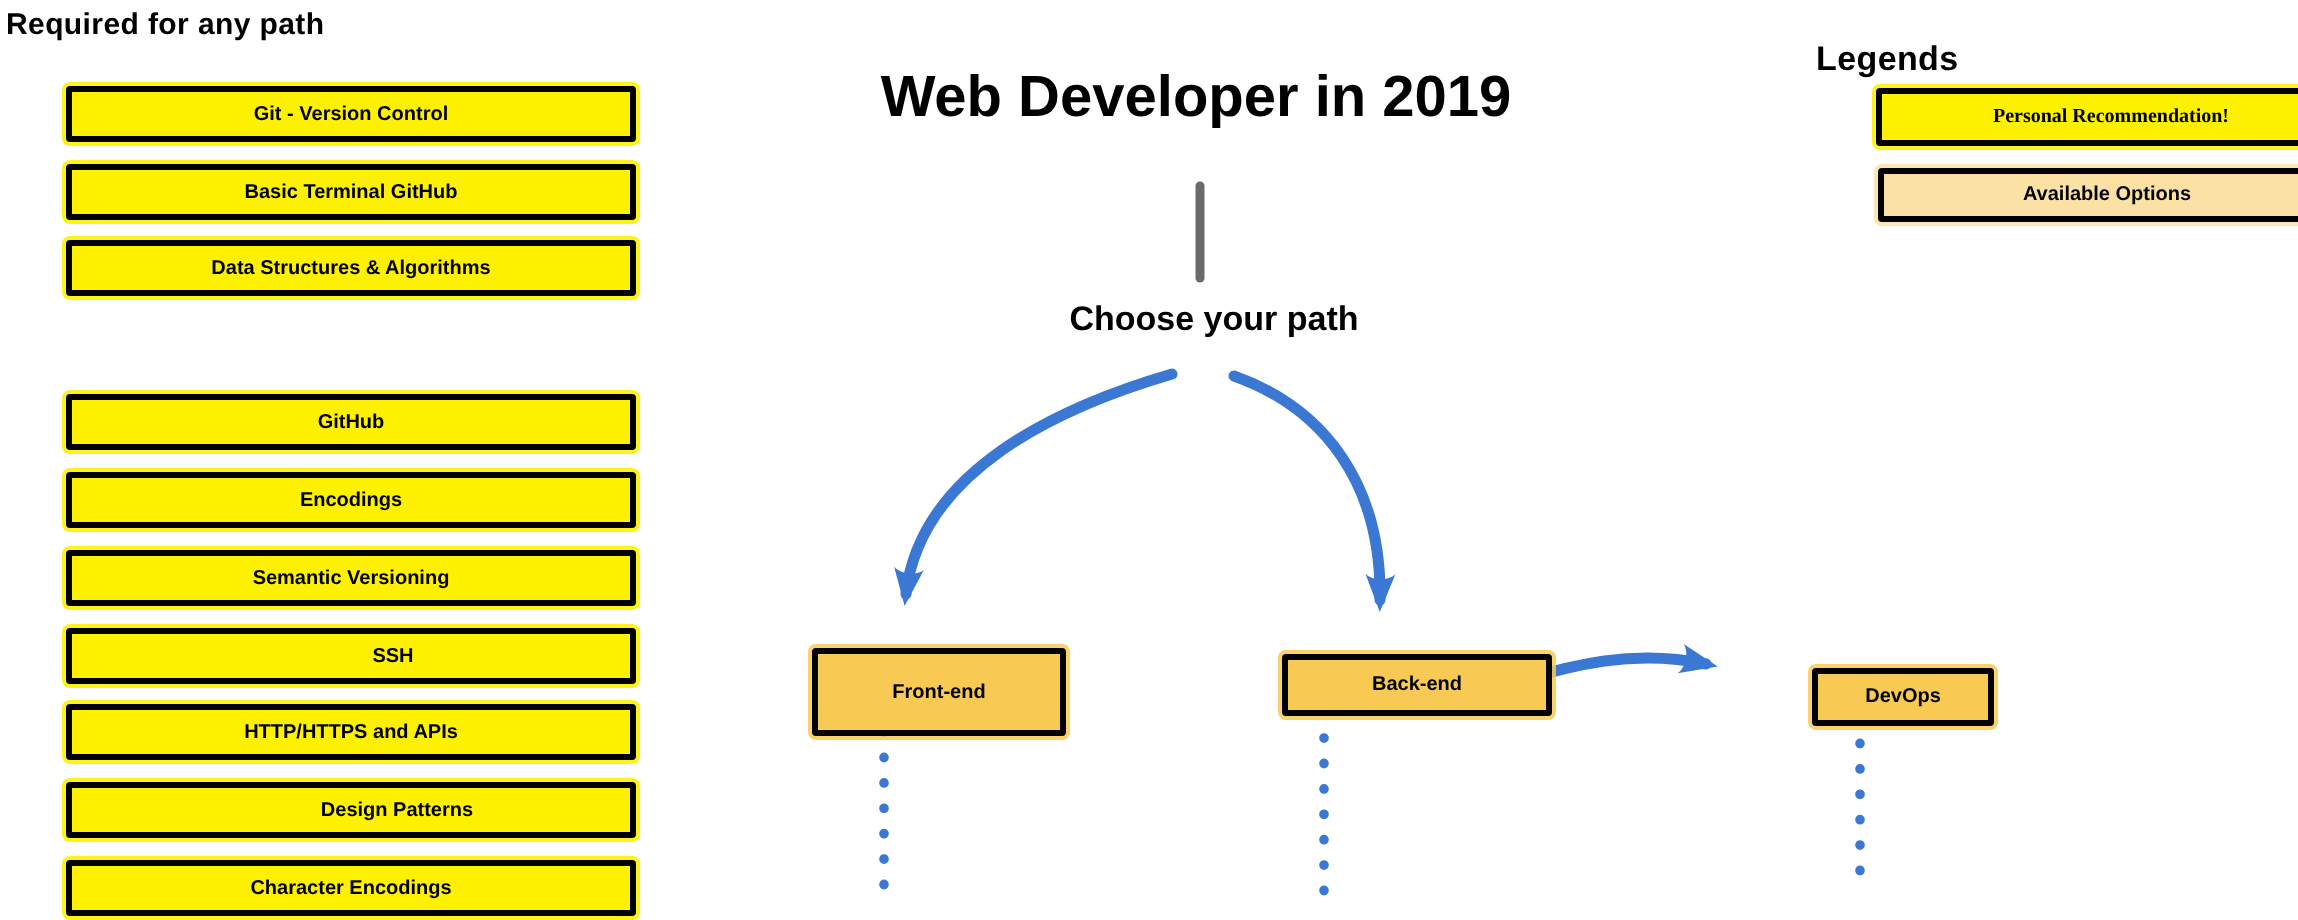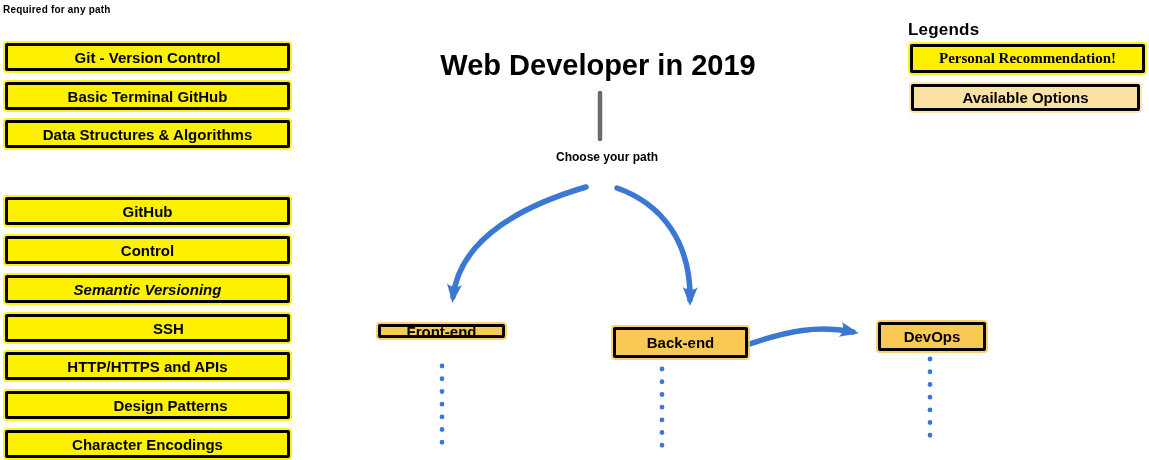--- a/index.html
+++ b/index.html
@@ -13,47 +13,48 @@
   html,body{margin:0;padding:0;background:#ffffff;}
   body{font-family:"Liberation Sans","DejaVu Sans",sans-serif;color:#000;}
   .canvas{
     position:relative;
     width:1149px;height:460px;
     background:#ffffff;
     overflow:hidden;
   }
   .hdr{
     position:absolute;
-    font-size:10px;font-weight:700;
+    font-size:15px;font-weight:700;
     letter-spacing:.2px;
     white-space:nowrap;
   }
   .box{
     position:absolute;
     box-sizing:border-box;
     display:flex;align-items:center;justify-content:center;
     border:3px solid var(--ink);
     border-radius:2px;
-    font-size:15px;font-weight:700;
+    font-size:10px;font-weight:700;
     white-space:nowrap;
     text-align:center;
+    margin-left:28px;
   }
   .box.yellow{background:var(--yellow);box-shadow:0 0 0 2px rgba(253,241,0,.9);}
   .box.orange{background:var(--orange);box-shadow:0 0 0 2px rgba(248,202,84,.85);}
   .box.tan{background:var(--tan);box-shadow:0 0 0 2px rgba(251,226,164,.85);}
   .req-item{left:5px;width:285px;height:28px;}
   .title{
     position:absolute;left:598px;top:33px;
     transform:translateX(-50%);
-    font-size:29px;font-weight:700;white-space:nowrap;margin-top:16px;
+    font-size:29px;font-weight:700;white-space:nowrap;
   }
   .prompt{
     position:absolute;left:607px;top:150px;
     transform:translateX(-50%);
-    font-size:12px;font-weight:700;white-space:nowrap;text-align:center;
+    font-size:17px;font-weight:700;white-space:nowrap;text-align:center;
   }
   svg.overlay{position:absolute;left:0;top:0;width:1149px;height:460px;pointer-events:none;}
 </style>
 </head>
 <body>
 
 <div class="canvas">
 
   <svg class="overlay" viewBox="0 0 1149 460">
     <defs>
@@ -69,31 +70,31 @@
     <line x1="662" y1="369" x2="662" y2="455" stroke="#3a78d4" stroke-width="4.8" stroke-linecap="round" stroke-dasharray="0.1 12.6"></line>
     <line x1="930" y1="359" x2="930" y2="446" stroke="#3a78d4" stroke-width="4.8" stroke-linecap="round" stroke-dasharray="0.1 12.6"></line>
   </svg>
 
   <div class="hdr" style="left:3px;top:4px;">Required for any path</div>
 
   <div class="box yellow req-item" style="top:43px;">Git - Version Control</div>
   <div class="box yellow req-item" style="top:82px;">Basic Terminal GitHub</div>
   <div class="box yellow req-item" style="top:120px;">Data Structures &amp; Algorithms</div>
   <div class="box yellow req-item" style="top:197px;">GitHub</div>
-  <div class="box yellow req-item" style="top:236px;">Control</div>
-  <div class="box yellow req-item" style="top:275px;font-style:italic;">Semantic Versioning</div>
+  <div class="box yellow req-item" style="top:236px;">Encodings</div>
+  <div class="box yellow req-item" style="top:275px;">Semantic Versioning</div>
   <div class="box yellow req-item" style="top:314px;padding-left:42px;">SSH</div>
   <div class="box yellow req-item" style="top:352px;">HTTP/HTTPS and APIs</div>
   <div class="box yellow req-item" style="top:391px;padding-left:46px;">Design Patterns</div>
   <div class="box yellow req-item" style="top:430px;">Character Encodings</div>
 
   <div class="title">Web Developer in 2019</div>
   <div class="prompt">Choose your path</div>
 
-  <div class="box orange" style="left:378px;top:324px;width:127px;height:14px;">Front-end</div>
+  <div class="box orange" style="left:378px;top:324px;width:127px;height:44px;">Front-end</div>
   <div class="box orange" style="left:613px;top:327px;width:135px;height:31px;">Back-end</div>
-  <div class="box orange" style="left:878px;top:322px;width:108px;height:29px;">DevOps</div>
+  <div class="box orange" style="left:878px;top:334px;width:91px;height:29px;">DevOps</div>
 
   <div class="hdr" style="left:908px;top:20px;font-size:17px;">Legends</div>
   <div class="box yellow" style="left:910px;top:44px;width:235px;height:29px;font-family:Liberation Serif, serif;">Personal Recommendation!</div>
   <div class="box tan" style="left:911px;top:84px;width:229px;height:27px;">Available Options</div>
 
 </div>
 
 </body></html>

